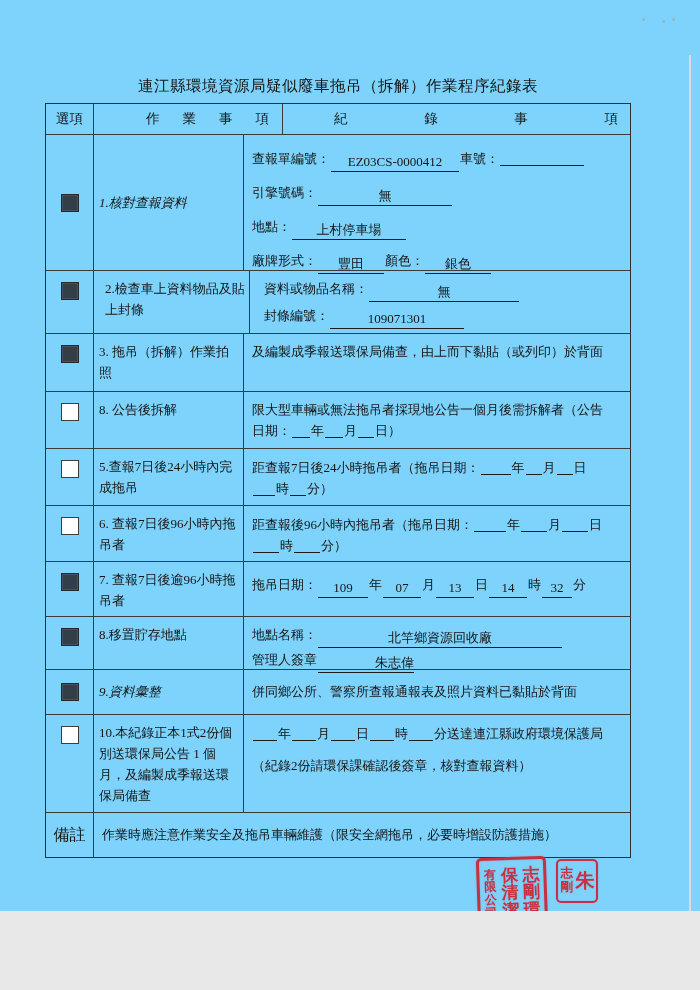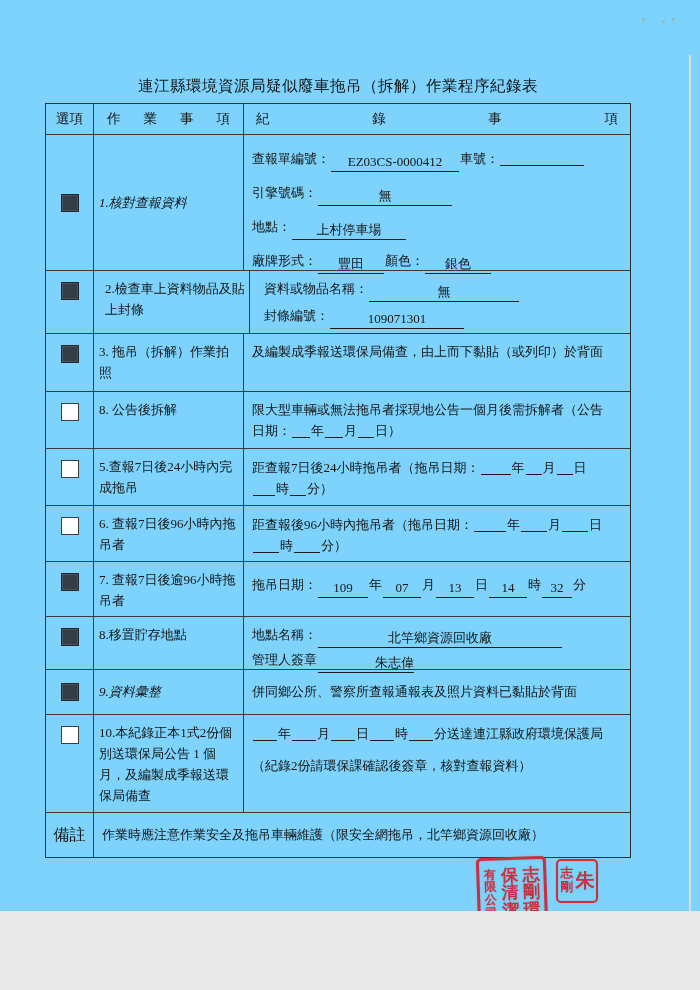--- a/index.html
+++ b/index.html
@@ -11,21 +11,21 @@
   .row{display:flex;box-sizing:border-box;}
   .row + .row{border-top:1px solid #3a3a3a;}
   .c{box-sizing:border-box;}
   .c1{width:48px;border-right:1px solid #3a3a3a;display:flex;justify-content:center;
       align-items:flex-start;padding-top:11px;}
   .c1.vc{align-items:center;padding-top:0;}
   .c2{width:150px;border-right:1px solid #3a3a3a;padding:7px 3px 0 5px;font-size:13px;line-height:1.62;}
   .c2.vc{display:flex;align-items:center;padding-top:0;font-style:italic;}
   .c3{flex:1;padding:8px 6px 0 8px;font-size:13px;line-height:1.55;}
   .cm{flex:1;display:flex;align-items:center;padding:0 6px 0 8px;font-size:13px;}
-  .hdr{height:30px;}
+  .hdr{height:30px;gap:39px;}
   .hdr .c1{align-items:center;padding-top:0;font-size:13.5px;}
   .hdr .c2{display:flex;align-items:center;justify-content:space-between;padding:0 13px;font-size:13.5px;}
   .hdr .c3{display:flex;align-items:center;justify-content:space-between;padding:0 12px;font-size:13.5px;}
   .cb{width:16px;height:16px;border:1.6px solid #3d3d3d;background:#fff;}
   .cb.filled{background:#353d46;border-color:#23282e;box-shadow:inset 0 0 0 1px #49525c;}
   .line{white-space:nowrap;}
   .u{display:inline-block;border-bottom:1.2px solid #1c1c1c;text-align:center;
      vertical-align:-3px;height:17px;line-height:16px;margin:0 1px;}
   .g1 .line{margin-bottom:11px;}
   .g1{padding-top:13px;}
@@ -237,21 +237,21 @@
           <span class="lbl">（紀錄2份請環保課確認後簽章，核對查報資料）</span>
         </div>
       </div>
     </div>
 
     <div class="row" style="height:45px;">
       <div class="c c1 vc">
         <span>備註</span>
       </div>
       <div class="cm">
-        <span>作業時應注意作業安全及拖吊車輛維護（限安全網拖吊，北竿鄉資源回收廠）</span>
+        <span>作業時應注意作業安全及拖吊車輛維護（限安全網拖吊，必要時增設防護措施）</span>
       </div>
     </div>
 
   </div>
 
   <div class="seal person faint-p">
     <div class="pc1">朱</div>
     <div class="pc2">志剛</div>
   </div>
   <div class="seal co faint-co">

